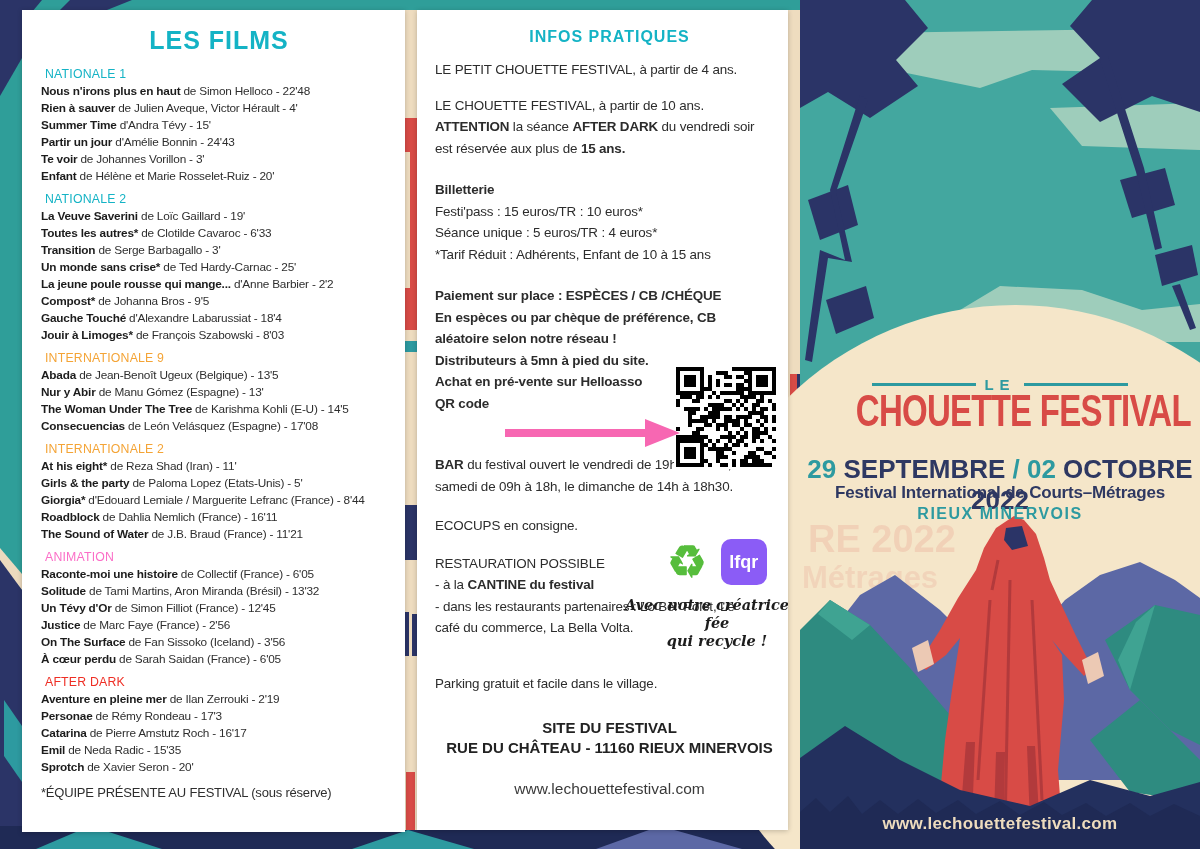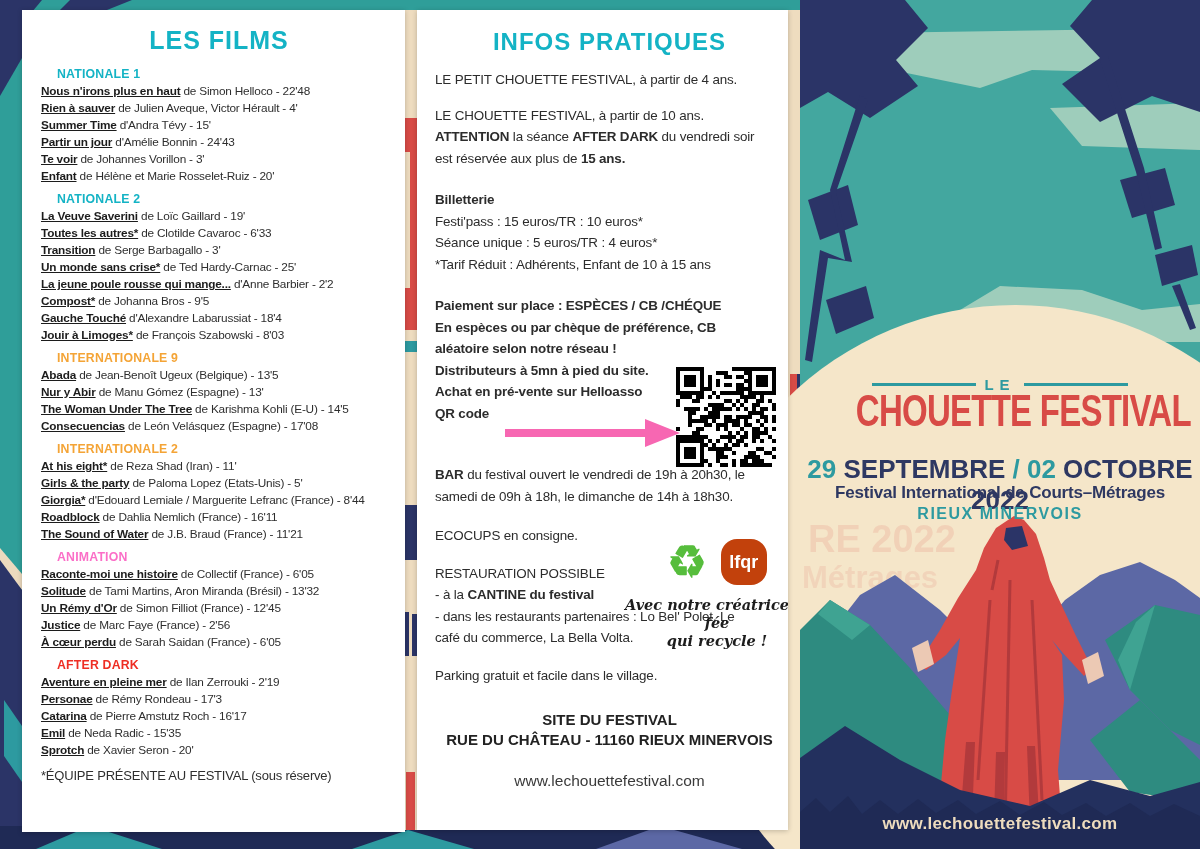--- a/index.html
+++ b/index.html
@@ -8,43 +8,43 @@
   #bg{position:absolute;left:0;top:0;z-index:0;}
 
   
   .panel{position:absolute;background:#ffffff;z-index:2;overflow:hidden;
          box-shadow:0 1px 5px rgba(0,0,0,.22);}
   .panel.left{left:22px;top:10px;width:383px;height:822px;padding:12px 8px 0 19px;box-sizing:border-box;}
   .panel.mid {left:417px;top:10px;width:371px;height:820px;padding:0 4px 0 18px;box-sizing:border-box;}
 
   .panel-title{font-size:25px;font-weight:bold;color:#14b3c5;text-align:center;
                letter-spacing:1px;margin:4px 0 12px 0;}
-  .panel.mid .panel-title{margin:18px 0 10px 0;font-size:24px;}
+  .panel.mid .panel-title{margin:18px 0 10px 0;font-size:16px;}
 
   
-  .sec-h{font-size:12.3px;font-weight:bold;margin:7px 0 2px 16px;letter-spacing:.2px;}
+  .sec-h{font-size:12.3px;font-weight:normal;margin:7px 0 2px 4px;letter-spacing:.2px;}
   .film{font-size:11.8px;line-height:17px;color:#2e2e2e;white-space:nowrap;letter-spacing:-0.2px;}
-  .film b{font-weight:bold;color:#1c1c1c;text-decoration:underline;}
+  .film b{font-weight:bold;color:#1c1c1c;}
   .footnote{font-size:13px;color:#2e2e2e;margin-top:9px;letter-spacing:-0.2px;}
 
   
   .mid-body{font-size:13.4px;line-height:21.5px;color:#2c2c2c;letter-spacing:-0.15px;white-space:pre-line;}
   .mb14{margin-bottom:14px;} .mb20{margin-bottom:20px;} .mb18{margin-bottom:18px;font-weight:bold;}
   .mt56{margin-top:40px;} .mt18{margin-top:18px;} .mt16{margin-top:16px;}
-  .mt34{margin-top:16px;} .mt24{margin-top:24px;} .mt22{margin-top:22px;}
+  .mt34{margin-top:34px;} .mt24{margin-top:24px;} .mt22{margin-top:22px;}
   .center{text-align:center;}
   .site-lines{font-size:15px;font-weight:bold;line-height:20px;color:#222;white-space:pre-line;}
   .mid-url{font-size:15.5px;color:#3a3a3a;}
 
   .qr-wrap{position:absolute;right:10px;top:355px;width:104px;height:104px;}
   .arrow-wrap{position:absolute;left:88px;top:408px;width:175px;height:30px;}
   .eco-wrap{position:absolute;left:205px;top:524px;width:190px;text-align:center;}
   .eco-icons{display:flex;justify-content:center;align-items:center;gap:14px;}
   .recycle{font-size:44px;line-height:56px;color:#56bd3c;font-weight:bold;}
-  .lfqr{width:46px;height:46px;background:#c2410c;border-radius:16px;color:#fff;
+  .lfqr{width:46px;height:46px;background:#8b5cf6;border-radius:10px;color:#fff;
         display:flex;align-items:center;justify-content:center;font-weight:bold;font-size:18px;}
   .eco-caption{font-family:"DejaVu Serif",serif;font-style:italic;font-weight:bold;
                font-size:14.5px;line-height:18px;color:#1d1d1d;margin-top:6px;white-space:pre-line;}
 
   
   .poster-text{position:absolute;left:800px;top:0;width:400px;height:849px;z-index:1;}
   .pt{position:absolute;width:100%;text-align:center;}
   .le-row{top:376px;display:flex;justify-content:center;align-items:center;gap:8px;}
   .le-line{width:104px;height:3px;background:#2d9aa0;}
   .le-txt{font-size:15px;font-weight:bold;color:#2d9aa0;letter-spacing:6px;}
@@ -220,22 +220,23 @@
           <div class="film"><b>At his eight*</b><span> de Reza Shad (Iran) - 11'</span></div>
           <div class="film"><b>Girls &amp; the party</b><span> de Paloma Lopez (Etats-Unis) - 5'</span></div>
           <div class="film"><b>Giorgia*</b><span> d'Edouard Lemiale / Marguerite Lefranc (France) - 8'44</span></div>
           <div class="film"><b>Roadblock</b><span> de Dahlia Nemlich (France) - 16'11</span></div>
           <div class="film"><b>The Sound of Water</b><span> de J.B. Braud (France) - 11'21</span></div>
         </div>
         <div class="film-sec">
           <div class="sec-h" style="color: rgb(251, 110, 199);">ANIMATION</div>
           <div class="film"><b>Raconte-moi une histoire</b><span> de Collectif (France) - 6'05</span></div>
           <div class="film"><b>Solitude</b><span> de Tami Martins, Aron Miranda (Brésil) - 13'32</span></div>
-          <div class="film"><b>Un Rémy d'Or</b><span> de Simon Filliot (France) - 12'45</span></div>
+          <div class="film"><b>Un Tévy d'Or</b><span> de Simon Filliot (France) - 12'45</span></div>
           <div class="film"><b>Justice</b><span> de Marc Faye (France) - 2'56</span></div>
+          <div class="film"><b>On The Surface</b><span> de Fan Sissoko (Iceland) - 3'56</span></div>
           <div class="film"><b>À cœur perdu</b><span> de Sarah Saidan (France) - 6'05</span></div>
         </div>
         <div class="film-sec">
           <div class="sec-h" style="color: rgb(238, 46, 36);">AFTER DARK</div>
           <div class="film"><b>Aventure en pleine mer</b><span> de Ilan Zerrouki - 2'19</span></div>
           <div class="film"><b>Personae</b><span> de Rémy Rondeau - 17'3</span></div>
           <div class="film"><b>Catarina</b><span> de Pierre Amstutz Roch - 16'17</span></div>
           <div class="film"><b>Emil</b><span> de Neda Radic - 15'35</span></div>
           <div class="film"><b>Sprotch</b><span> de Xavier Seron - 20'</span></div>
         </div>

